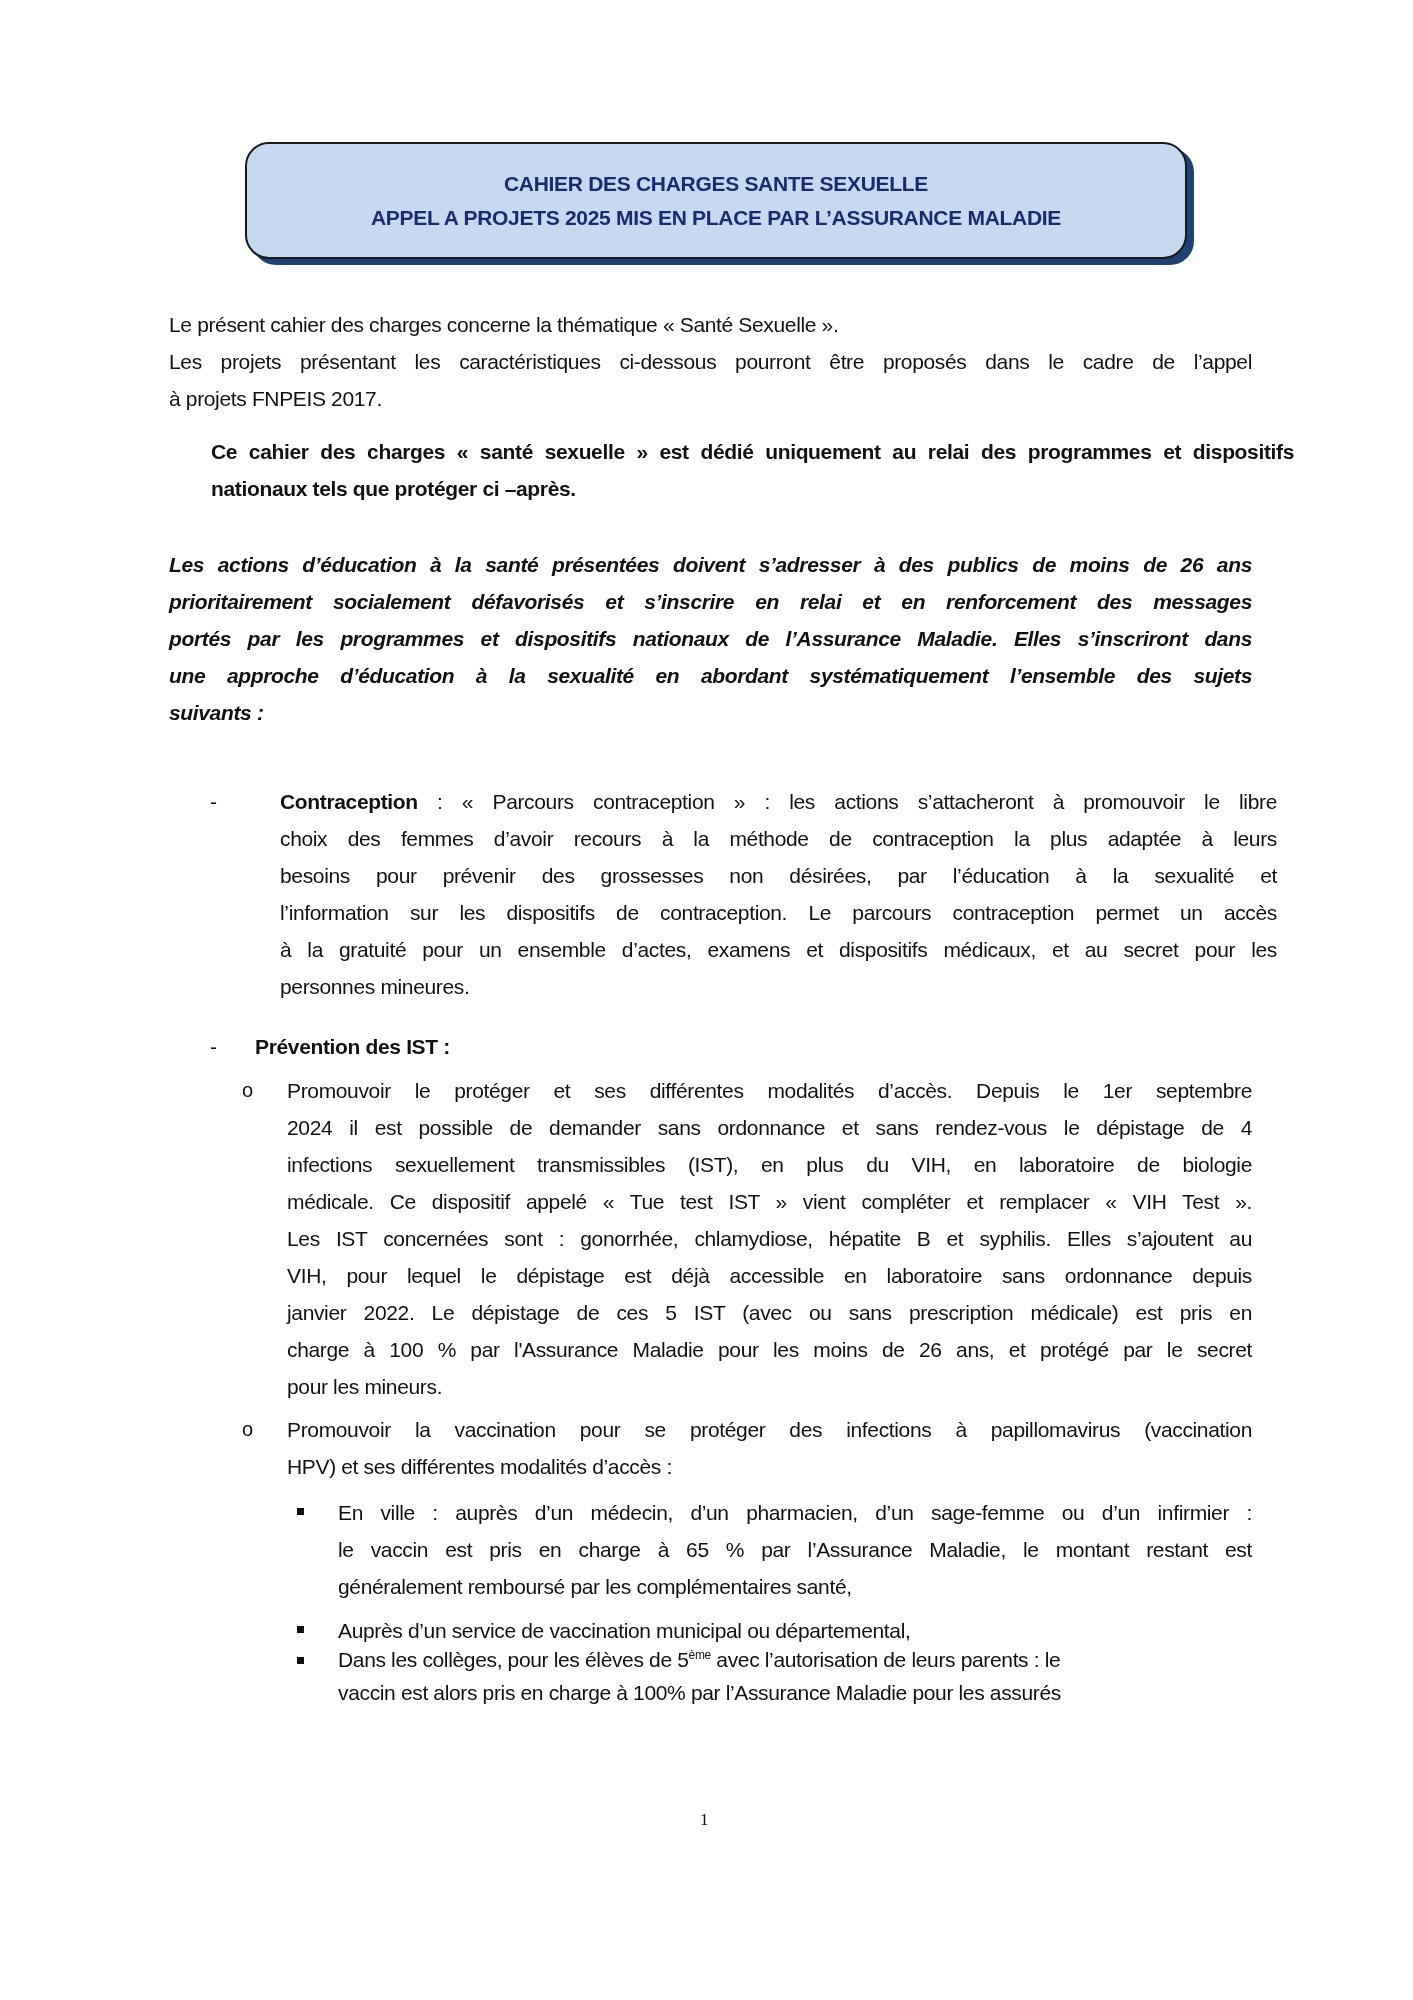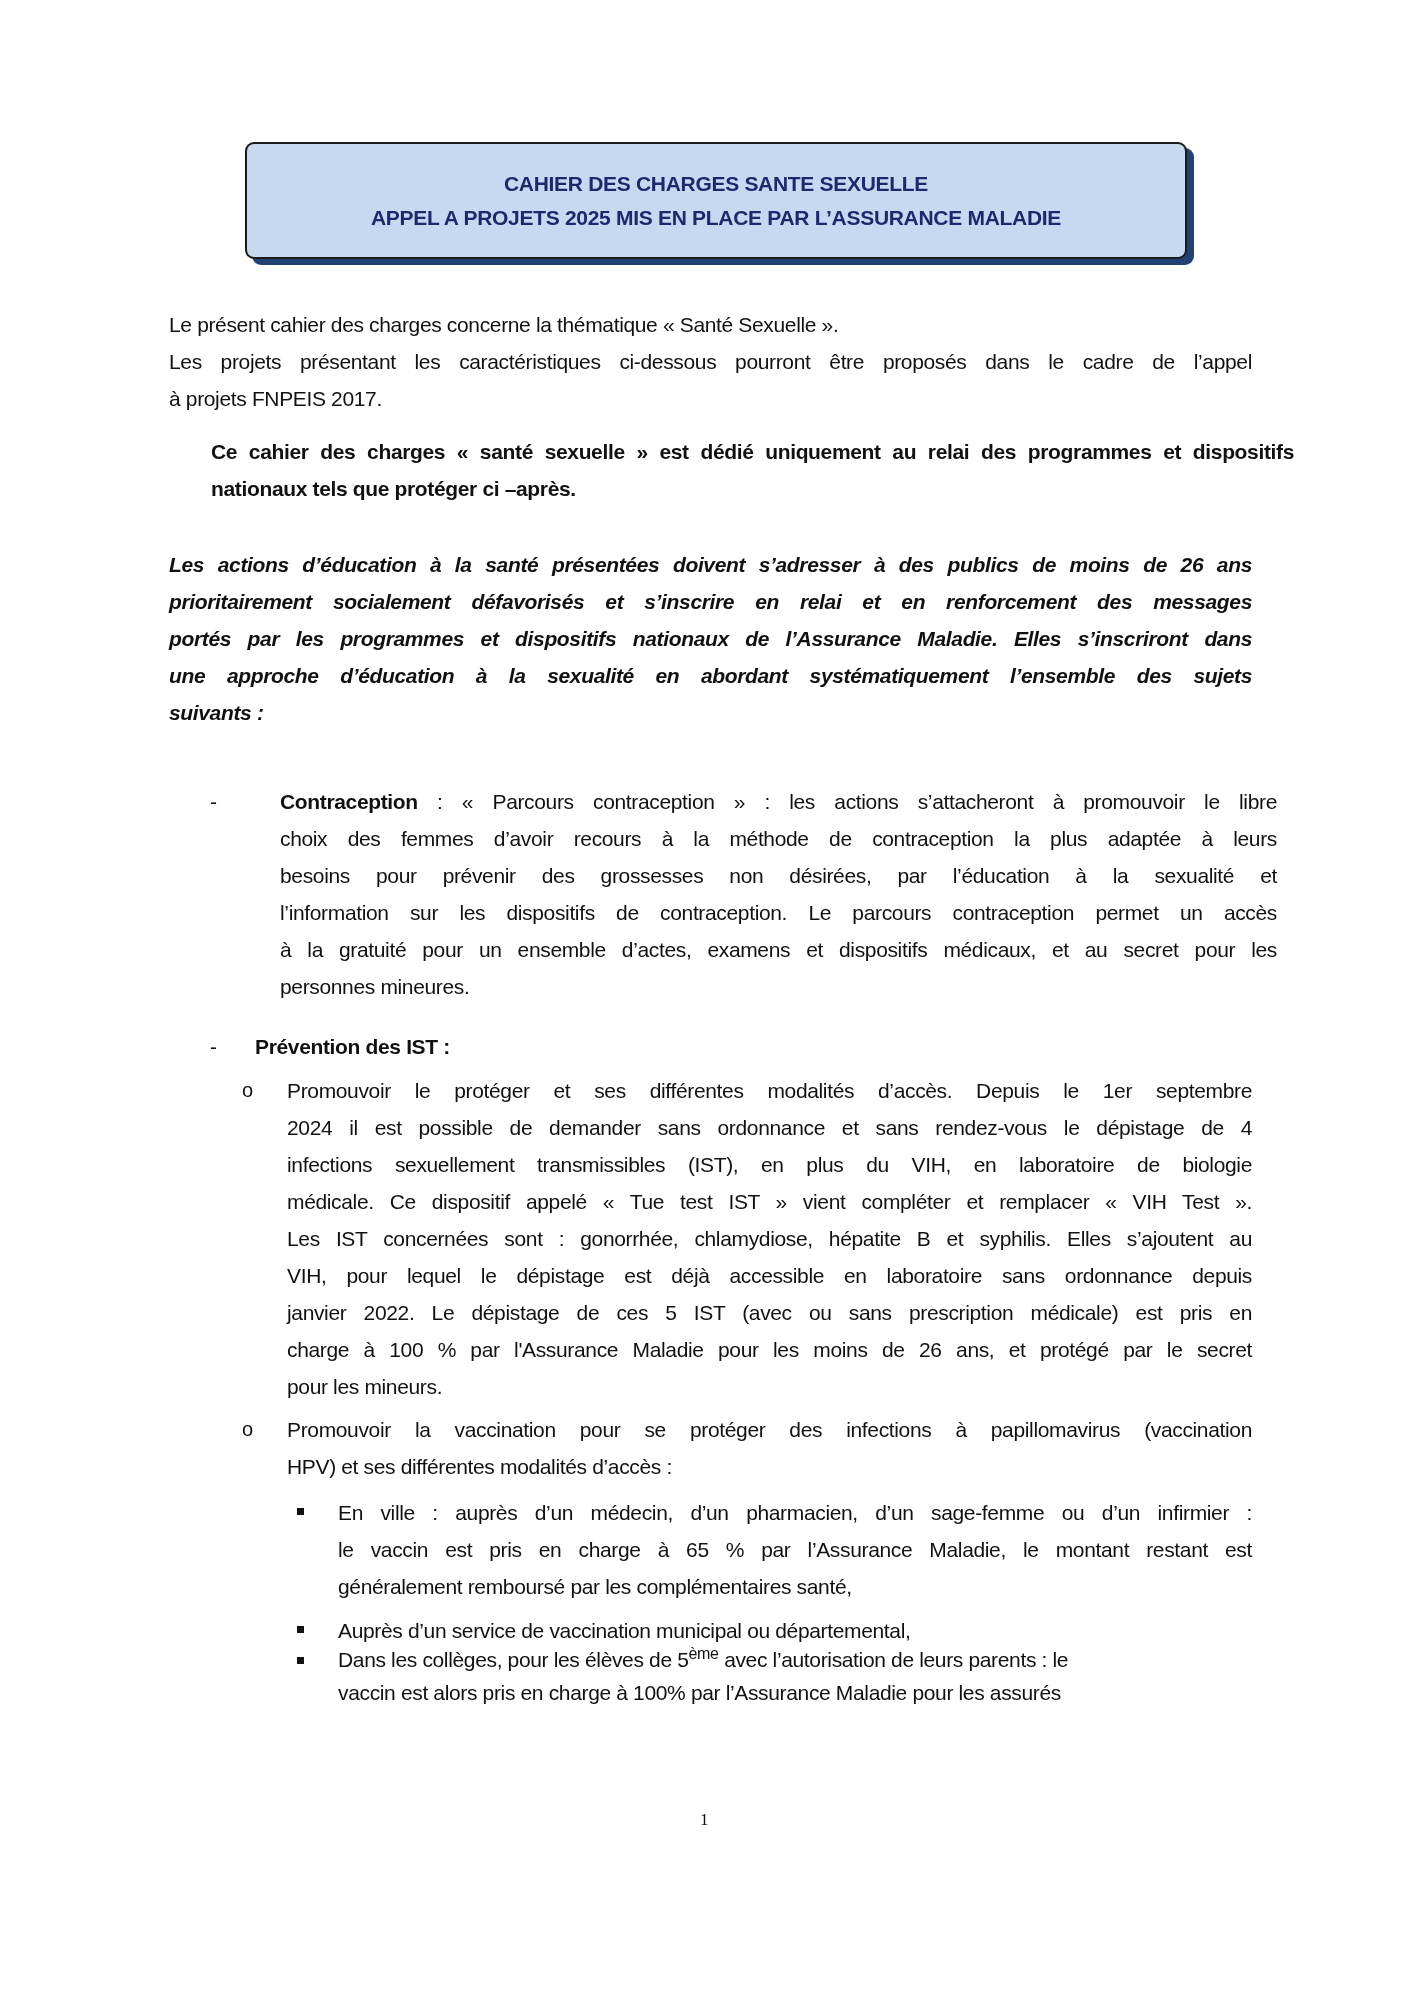--- a/index.html
+++ b/index.html
@@ -1,36 +1,36 @@
 <!DOCTYPE html>
 <html><head>
 <meta charset="utf-8">
 <style>
   html, body { margin: 0; padding: 0; background: #ffffff; }
   body { width: 1413px; height: 2000px; position: relative; overflow: hidden;
          font-family: "Liberation Sans", "DejaVu Sans", sans-serif; color: #111; }
   .title-box {
     position: absolute; left: 245px; top: 142px; width: 938px; height: 113px;
-    background: #c6d9f1; border: 2px solid #1a1a1a; border-radius: 9px;
+    background: #c6d9f1; border: 2px solid #1a1a1a; border-radius: 24px;
     box-shadow: 7px 6px 0 0 #1f4272;
     display: flex; flex-direction: column; align-items: center; justify-content: center;
   }
   .title-line { font-weight: bold; color: #1a2a6c; font-size: 21px; line-height: 34px;
     letter-spacing: -0.3px; }
   .p { position: absolute; left: 169px; width: 1083px; font-size: 21px; line-height: 37px;
        letter-spacing: -0.35px; text-align: justify; margin: 0; }
   .p .ln { display: block; text-align-last: justify; white-space: nowrap; }
   .p .ln.last { text-align-last: left; }
   .b { font-weight: bold; }
   .bullet-dash { position: absolute; left: 210px; font-size: 21px; line-height: 37px; }
   .bullet-circle { position: absolute; left: 242px; font-size: 20px; line-height: 37px; }
   .bullet-sq { position: absolute; left: 297px; width: 7px; height: 7px; background: #111; }
   .pg { position: absolute; left: 700px; top: 1810px; font-size: 17px;
         font-family: "Liberation Serif", serif; }
-  sup { font-size: 16px; line-height: 0; }
+  sup { font-size: 12px; line-height: 0; }
 </style>
 </head>
 <body>
 
 <div class="title-box">
   <div class="title-line">CAHIER DES CHARGES SANTE SEXUELLE</div>
   <div class="title-line">APPEL A PROJETS 2025 MIS EN PLACE PAR L’ASSURANCE MALADIE</div>
 </div>
 
 <div class="p" style="top:306px;">

